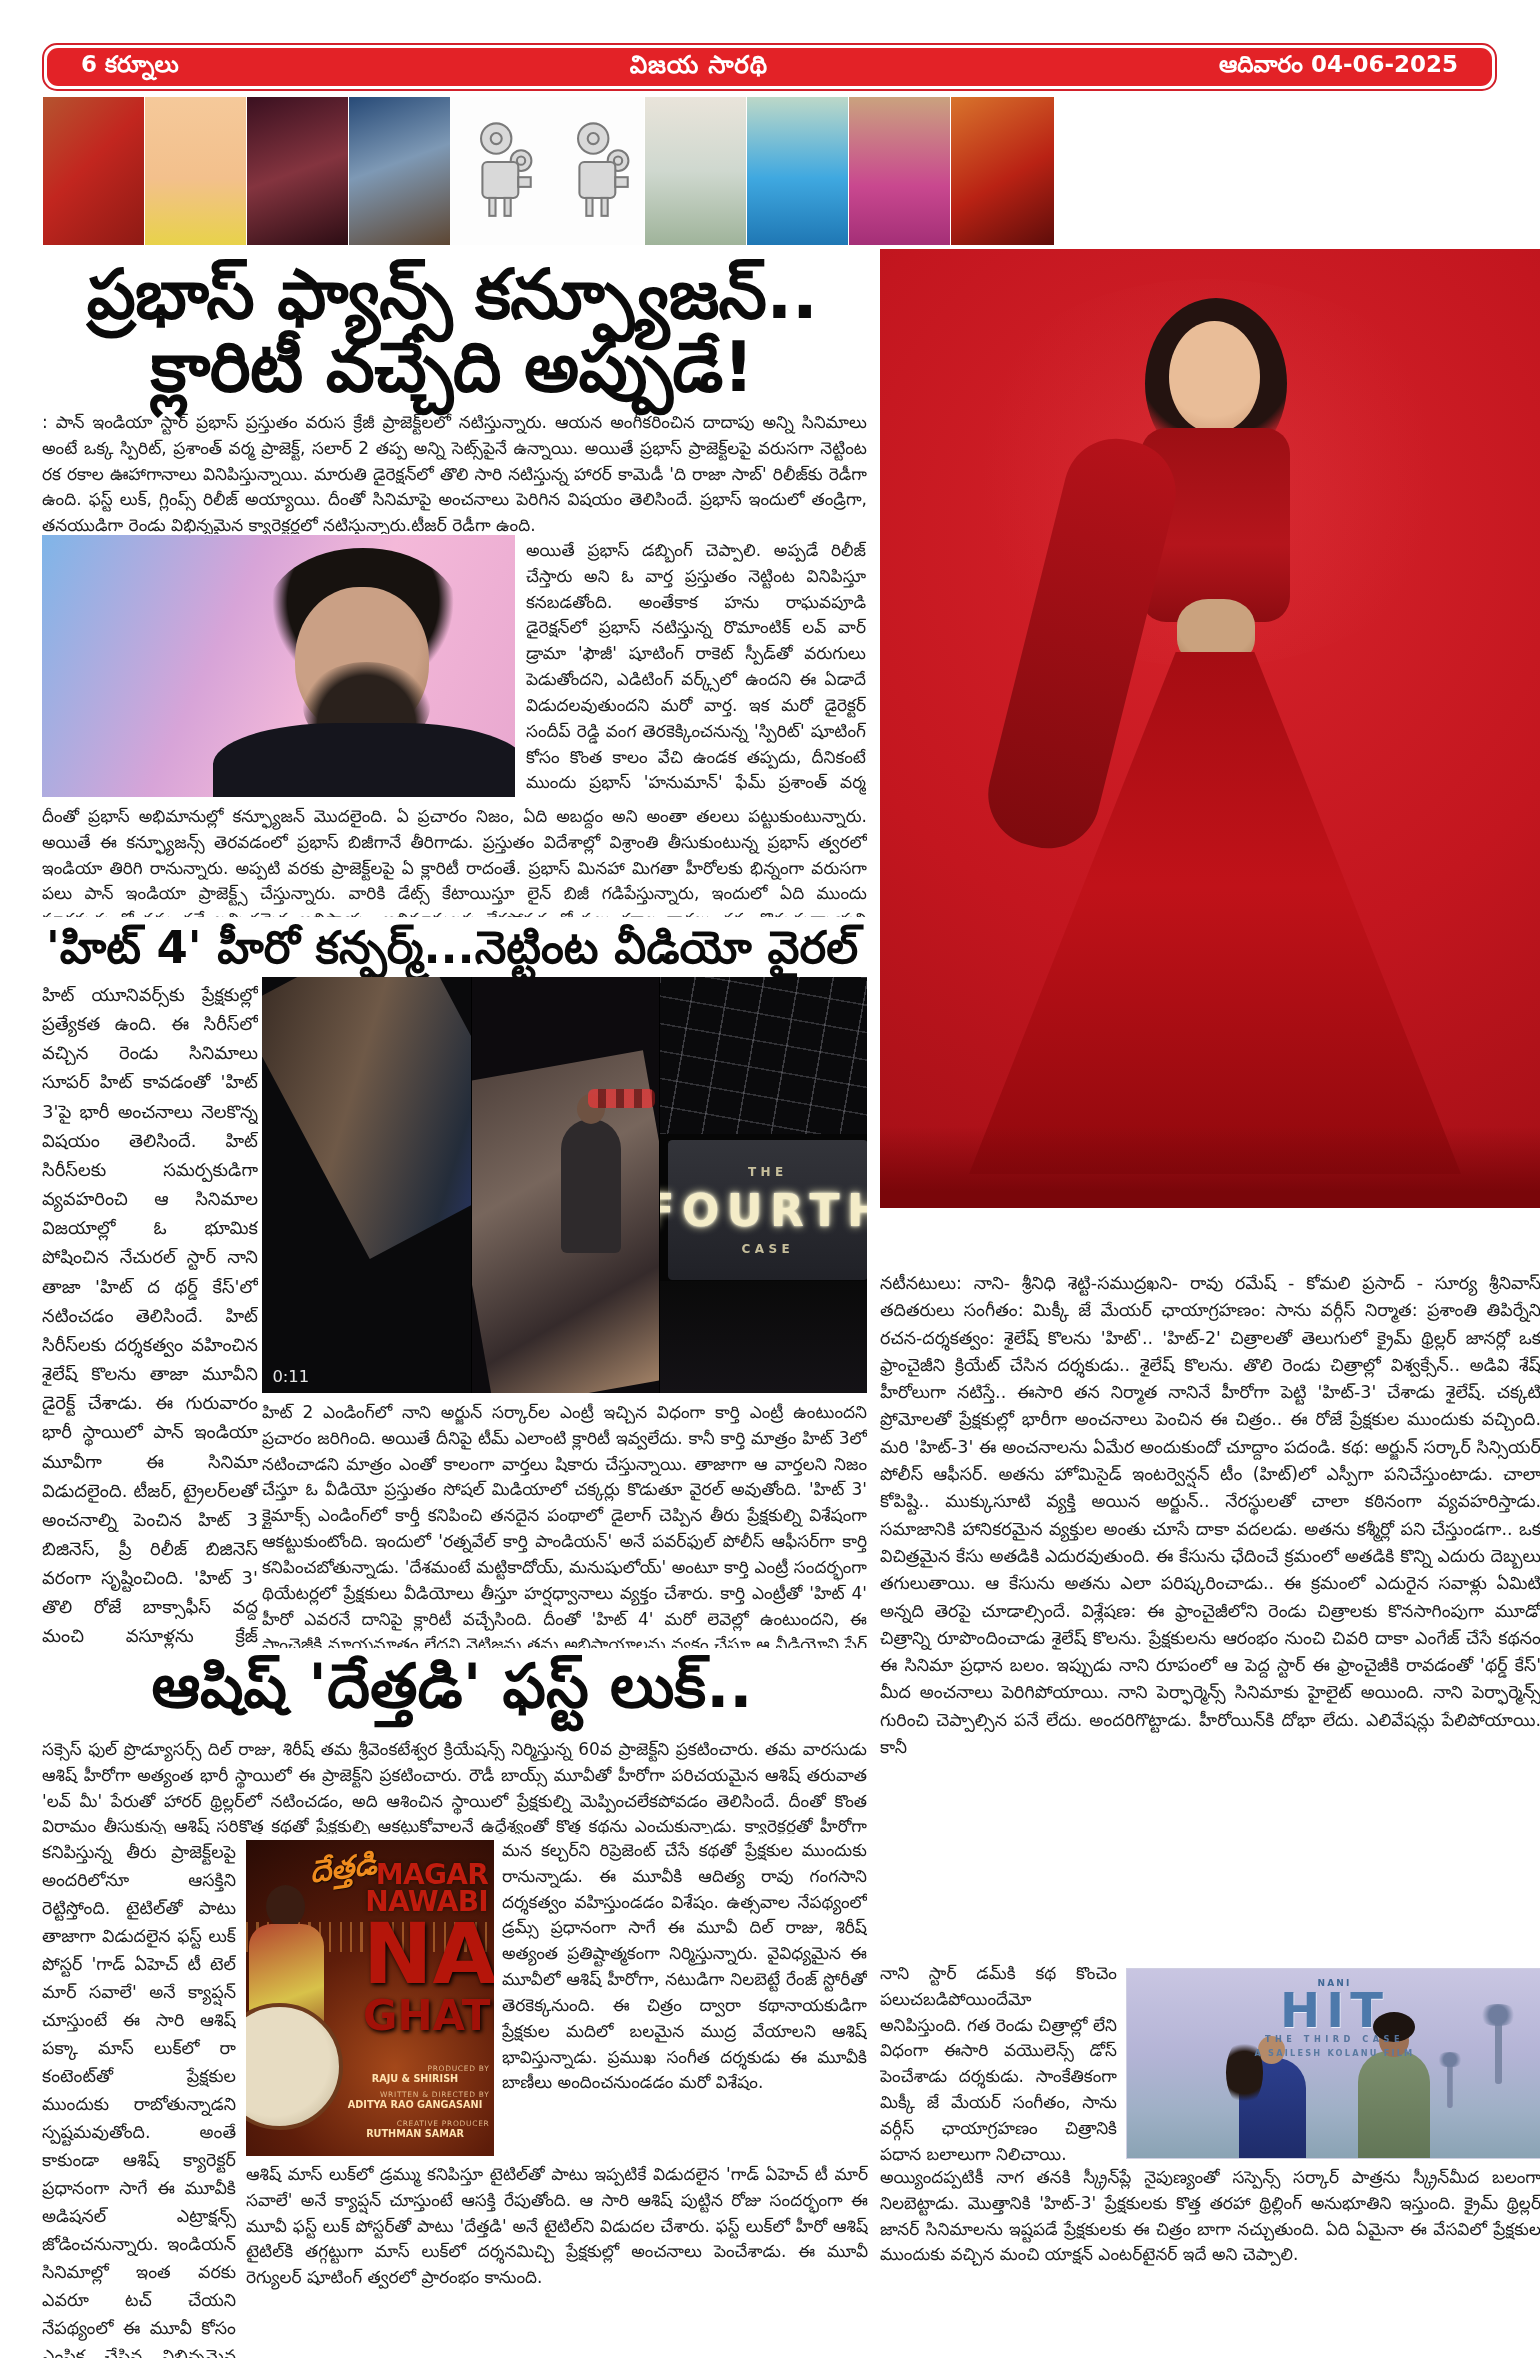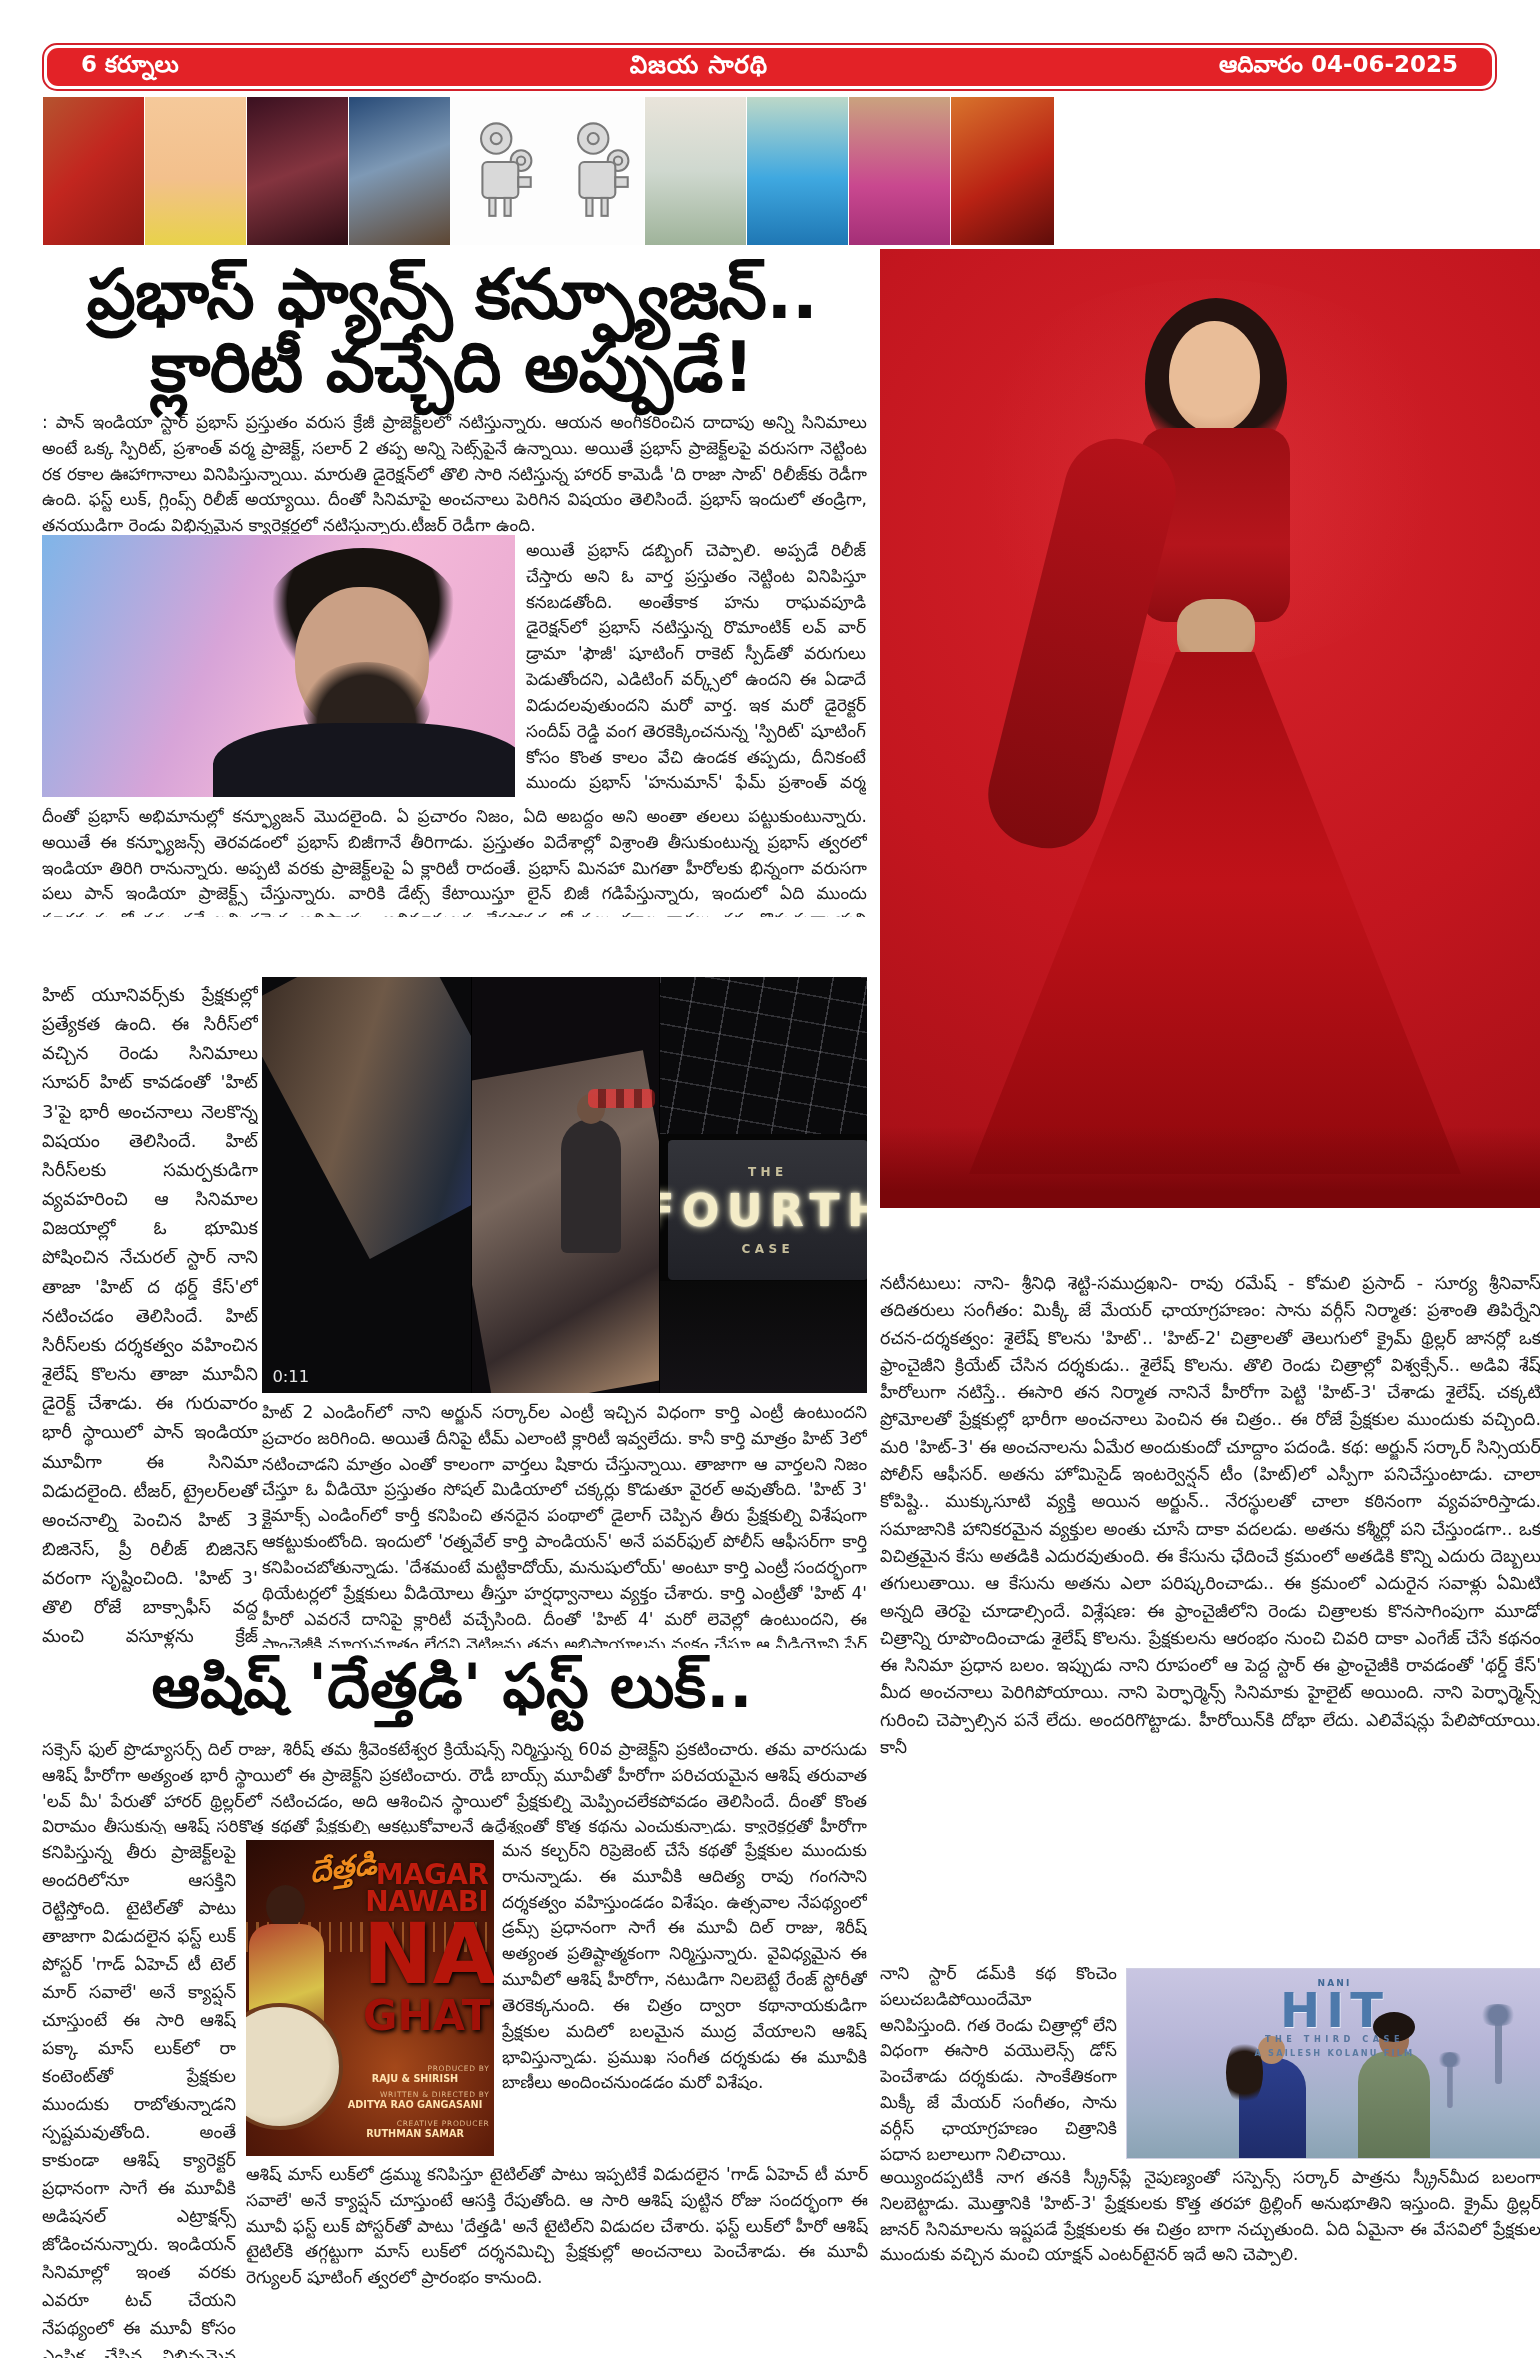--- a/index.html
+++ b/index.html
@@ -240,20 +240,21 @@
     <div class="glow"></div>
       <div class="hair2"></div>
       <div class="face2"></div>
     <div class="torso"></div>
       <div class="waist"></div>
       <div class="dupatta"></div>
     <div class="skirt"></div>
       <div class="floor"></div>
   </div>
 
+  <div class="abs headline hl-hit4">'హిట్ 4' హీరో కన్ఫర్మ్...నెట్టింట వీడియో వైరల్</div>
   <div class="abs btxt b-h4l">హిట్ యూనివర్స్‌కు ప్రేక్షకుల్లో ప్రత్యేకత ఉంది. ఈ సిరీస్‌లో వచ్చిన రెండు సినిమాలు సూపర్ హిట్ కావడంతో 'హిట్ 3'పై భారీ అంచనాలు నెలకొన్న విషయం తెలిసిందే. హిట్ సిరీస్‌లకు సమర్పకుడిగా వ్యవహరించి ఆ సినిమాల విజయాల్లో ఓ భూమిక పోషించిన నేచురల్ స్టార్ నాని తాజా 'హిట్ ద థర్డ్ కేస్'లో నటించడం తెలిసిందే. హిట్ సిరీస్‌లకు దర్శకత్వం వహించిన శైలేష్ కొలను తాజా మూవీని డైరెక్ట్ చేశాడు. ఈ గురువారం భారీ స్థాయిలో పాన్ ఇండియా మూవీగా ఈ సినిమా విడుదలైంది. టీజర్, ట్రైలర్‌లతో అంచనాల్ని పెంచిన హిట్ 3 బిజినెస్, ప్రీ రిలీజ్ బిజినెస్ వరంగా సృష్టించింది. 'హిట్ 3' తొలి రోజే బాక్సాఫీస్ వద్ద మంచి వసూళ్లను క్రేజ్ కారణంగా రికార్డు స్థాయిలో రాబట్టిందని ఇండస్ట్రీ ప్రముఖులు అభినందిస్తున్నారు. కేజీఎఫ్ ఫేమ్ శ్రీనిధి శెట్టి హీరోయిన్‌గా నటించిన ఈ మూవీలో కార్తీ అతిథి పాత్రలో కనిపించాడు.</div>
 
   <div class="abs collage">
     <div class="pane pane1">
         <div class="tilt"></div>
       </div>
     <div class="pane pane2">
       <div class="stage"></div>
         <div class="fig"></div>
         <div class="lights"></div>

